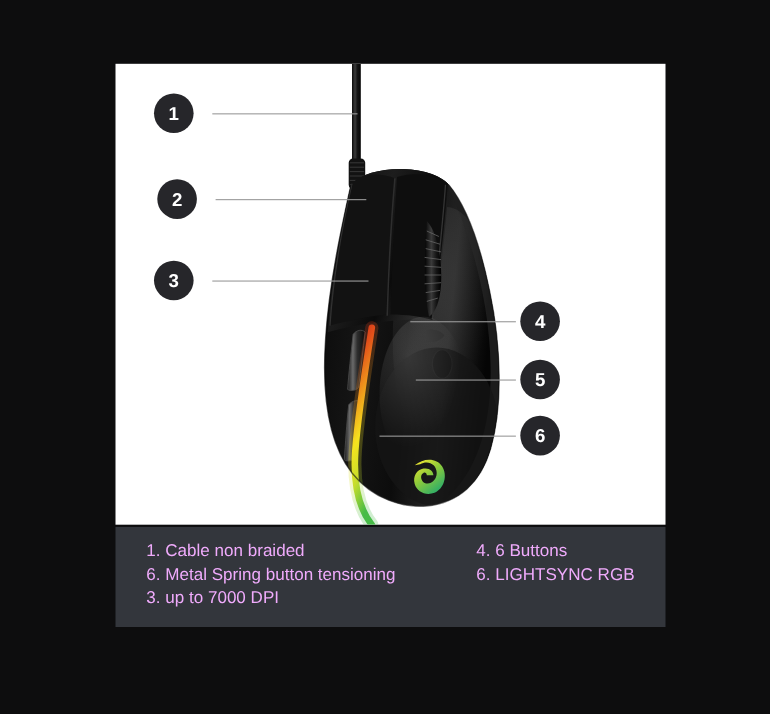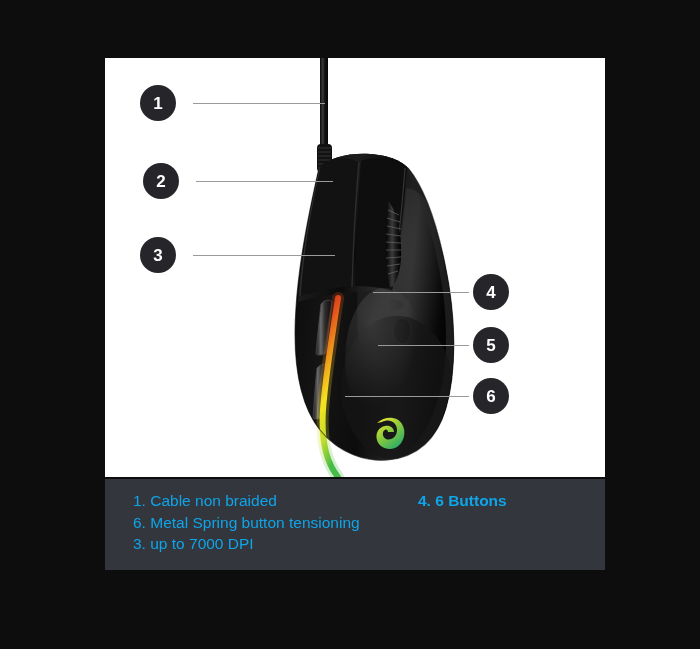--- a/index.html
+++ b/index.html
@@ -71,27 +71,27 @@
     top: 479px;
     width: 500px;
     height: 91px;
     background: #33363c;
     box-sizing: border-box;
     padding: 12px 0 0 0;
   }
   .caption-col {
     position: absolute;
     top: 11px;
-    color: #0ea5e9;
+    color: #f0abfc;
     font-size: 15.5px;
     line-height: 21.5px;
     white-space: nowrap;
   }
   #caption-col-left { left: 28px; }
-  #caption-col-right { left: 313px; font-weight: bold; }
+  #caption-col-right { left: 328px; }
   .caption-line { display: block; }
 </style>
 </head>
 <body>
 
 <div id="stage">
 
   <div id="panel">
 
     <svg id="mouse-art" viewBox="0 0 500 419">
@@ -275,16 +275,17 @@
     </div>
 
   <div id="caption-bar">
     <div class="caption-col" id="caption-col-left">
         <span class="caption-line">1. Cable non braided</span>
         <span class="caption-line">6. Metal Spring button tensioning</span>
         <span class="caption-line">3. up to 7000 DPI</span>
       </div>
     <div class="caption-col" id="caption-col-right">
         <span class="caption-line">4. 6 Buttons</span>
+        <span class="caption-line">6. LIGHTSYNC RGB</span>
       </div>
   </div>
 
 </div>
 
 </body></html>

